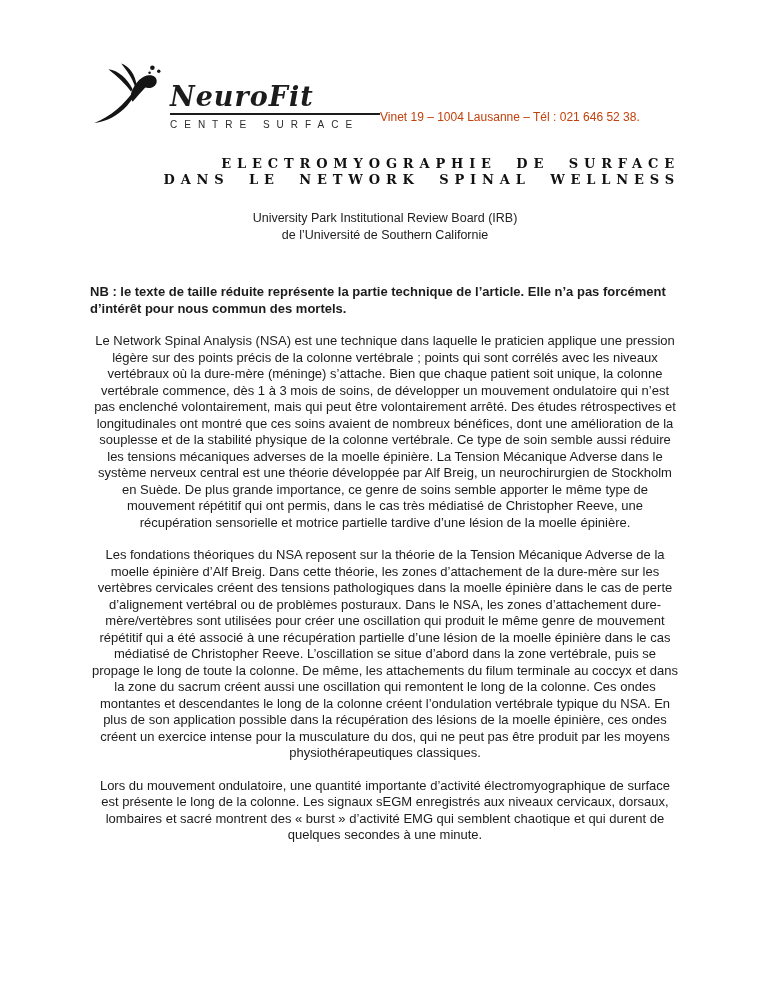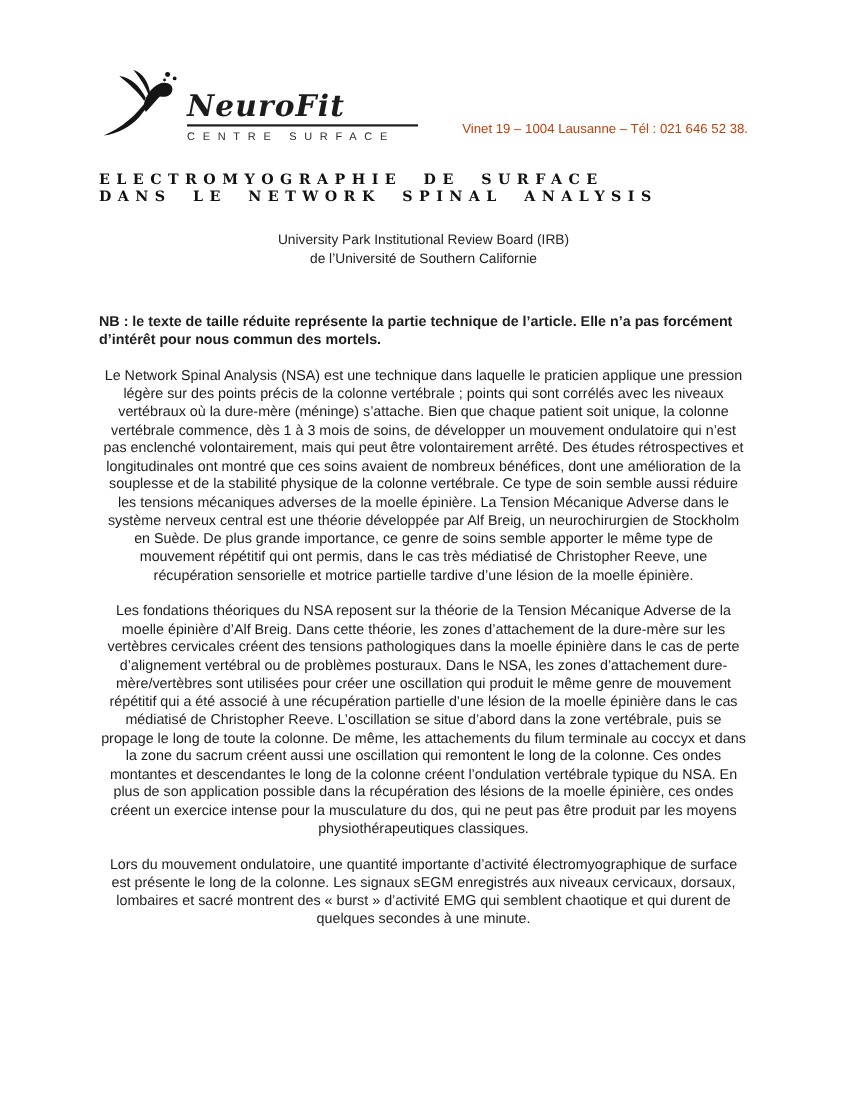--- a/index.html
+++ b/index.html
@@ -14,21 +14,20 @@
   .page {
     width: 768px;
     height: 994px;
     padding: 60px 88px 0 90px;
   }
 
   
   .letterhead {
     display: flex;
     align-items: flex-end;
-    justify-content: space-between;
     min-height: 70px;
   }
   .logo-block {
     display: flex;
     align-items: flex-end;
     gap: 2px;
   }
   .bird {
     width: 78px;
     height: 64px;
@@ -56,21 +55,21 @@
   .contact-line {
     font-size: 12px;
     color: #c2410c;
     padding-bottom: 6px;
     white-space: nowrap;
   }
 
   
   .doc-title {
     margin-top: 26px;
-    text-align: left;
+    text-align: right;
     font-family: "DejaVu Serif", serif;
     font-weight: bold;
     font-size: 13px;
     letter-spacing: 0.45em;
     word-spacing: 0.7em;
     line-height: 1.25;
     color: #111;
   }
 
   
@@ -121,21 +120,21 @@
       <div class="brand-col">
         <div class="brand-name">NeuroFit</div>
         <div class="brand-sub">CENTRE SURFACE</div>
       </div>
     </div>
     <div class="contact-line">Vinet 19 – 1004 Lausanne – Tél : 021 646 52 38.</div>
   </header>
 
   <div class="doc-title">
     <div>ELECTROMYOGRAPHIE DE SURFACE</div>
-    <div>DANS LE NETWORK SPINAL ANALYSIS</div>
+    <div>DANS LE NETWORK SPINAL WELLNESS</div>
   </div>
 
   <div class="approval">
     <div>University Park Institutional Review Board (IRB)</div>
     <div>de l’Université de Southern Californie</div>
   </div>
 
   <p class="note">NB : le texte de taille réduite représente la partie technique de l’article. Elle n’a pas forcément d’intérêt pour nous commun des mortels.</p>
 
   <div class="body-text">

